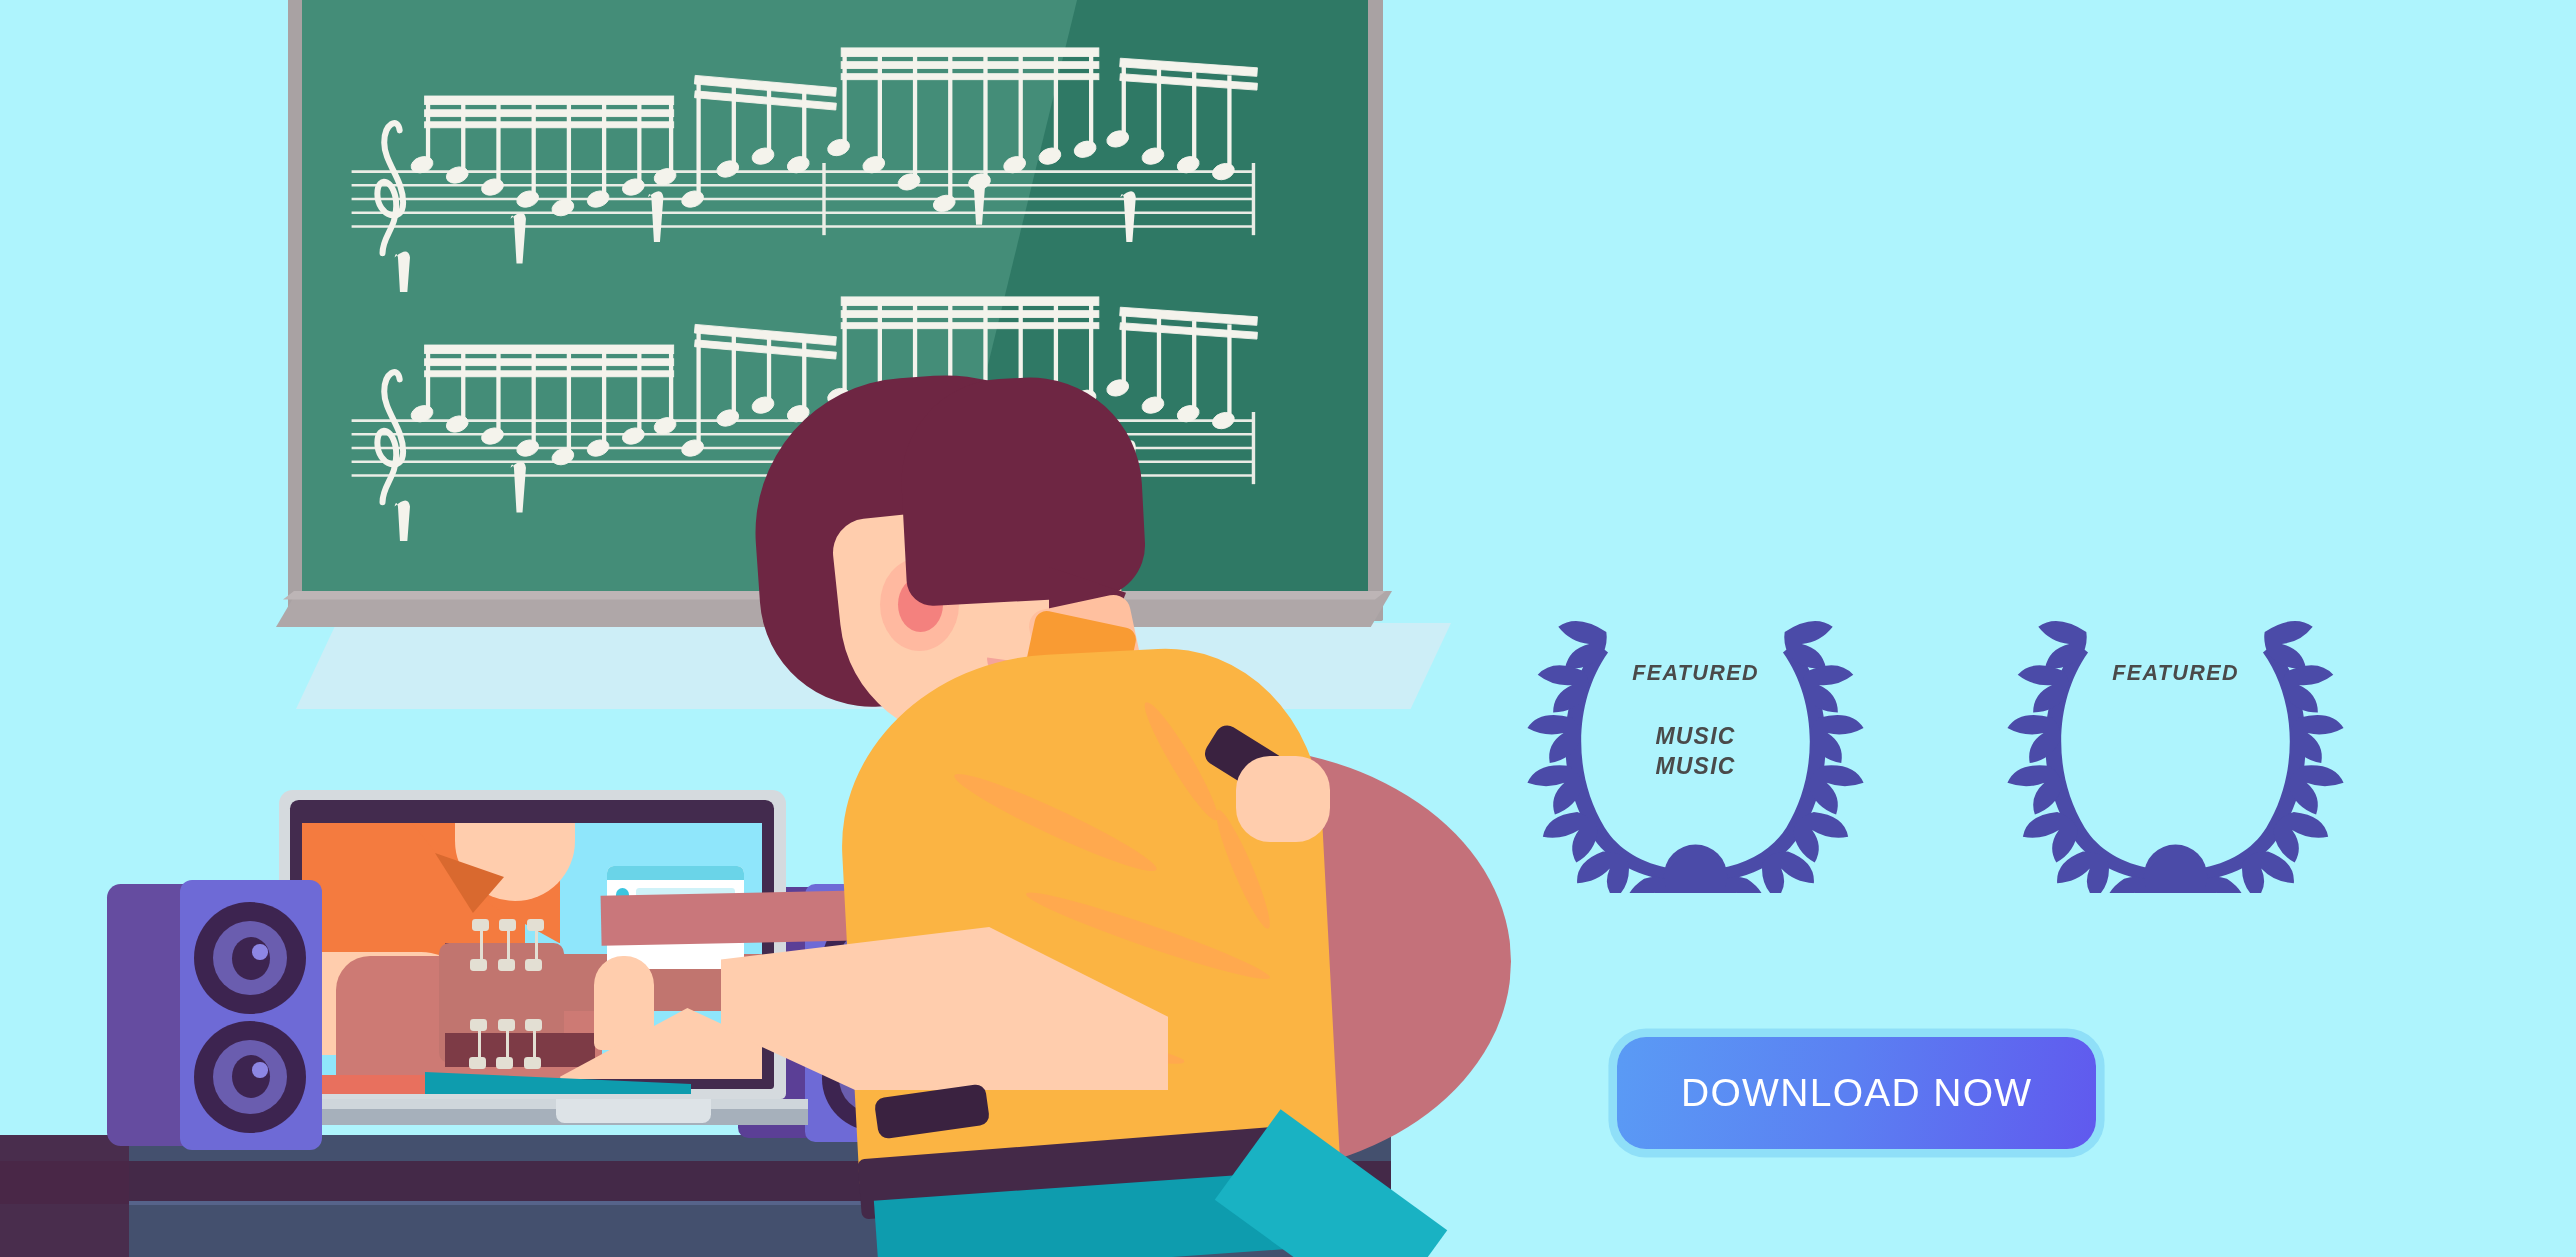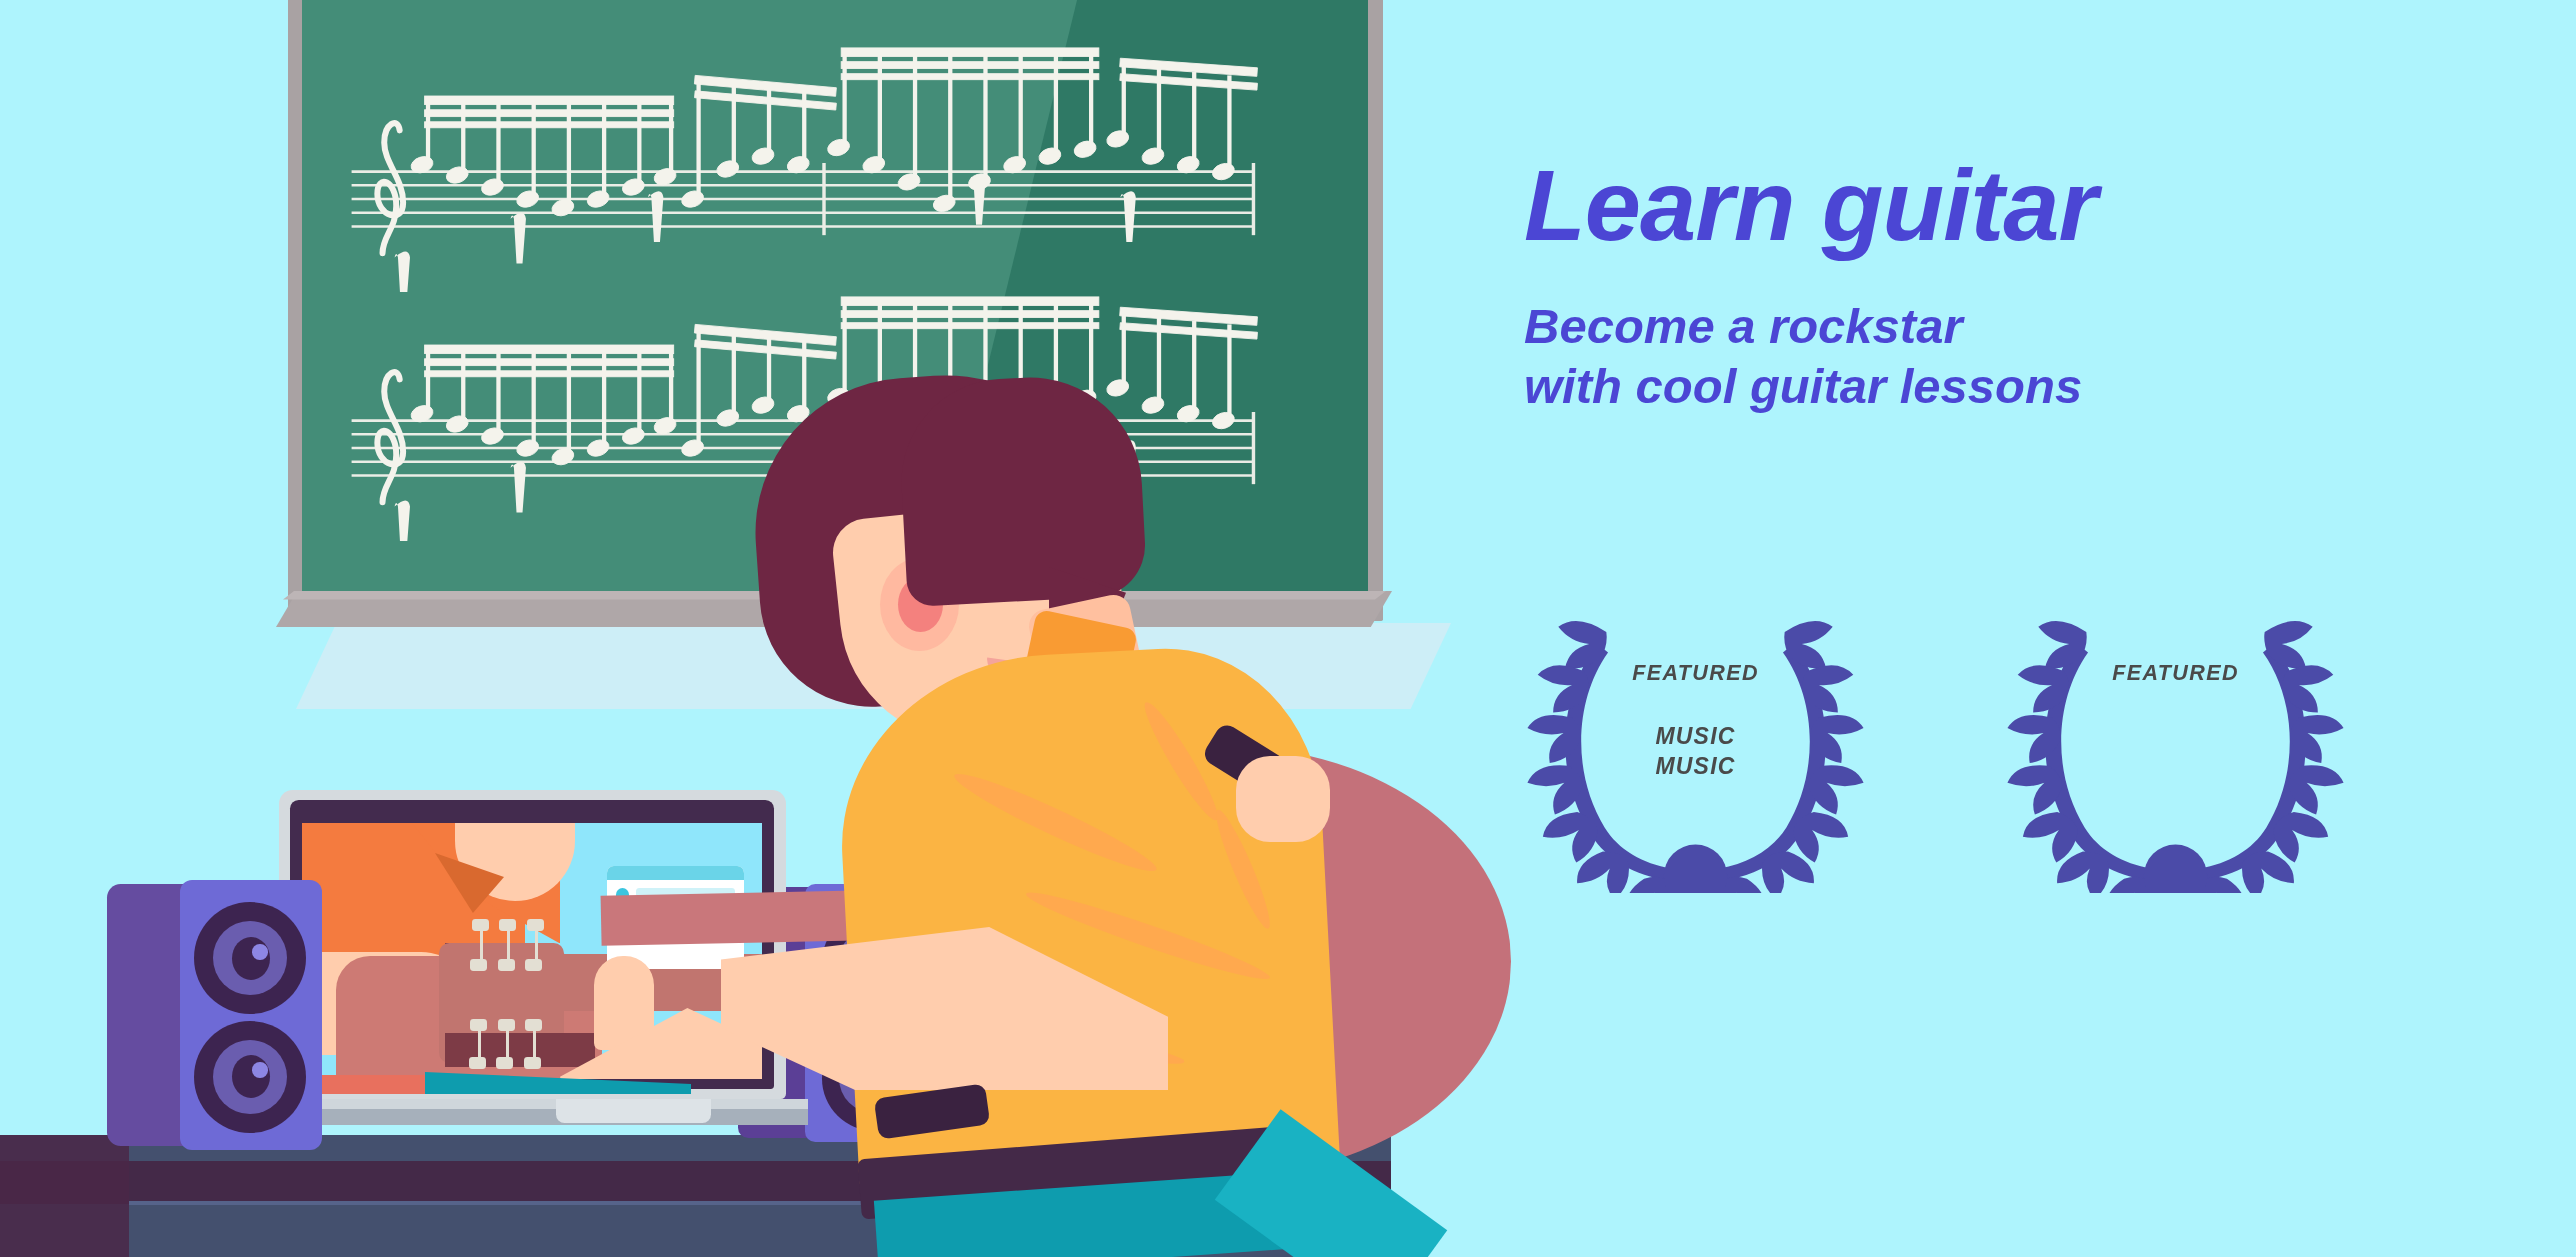--- a/index.html
+++ b/index.html
@@ -624,27 +624,20 @@
   </div>
 
   <div class="boy-hem"></div>
   <div class="boy-jeans"></div>
   <div class="boy-jeans-hi"></div>
   <div class="boy-arm"></div>
   <div class="boy-cuff-r"></div>
   <div class="boy-hand-r"></div>
   <div class="boy-cuff-l"></div>
 
-  <div class="copy">
-    <div class="headline">Learn guitar</div>
-    <div class="subhead">
-      <div>Become a rockstar</div>
-      <div>with cool guitar lessons</div>
-    </div>
-  </div>
 
   <div class="badges">
 
     <div class="badge">
       <svg width="343" height="301" viewBox="0 0 400 350">
         <g fill="#4B4BA8">
 
           <path d="M86 60 C40 120 34 210 78 282 C96 312 130 330 168 336 L172 322 C138 316 110 300 94 274 C56 212 58 126 98 70 Z"></path>
 
           <path d="M314 60 C360 120 366 210 322 282 C304 312 270 330 232 336 L228 322 C262 316 290 300 306 274 C344 212 342 126 302 70 Z"></path>
@@ -705,15 +698,18 @@
           </g>
           <circle cx="200" cy="331" r="37"></circle>
         </g>
       </svg>
       <div class="badge-text">
         <div class="badge-top">FEATURED</div>
       </div>
     </div>
   </div>
 
+  <div class="cta-wrap">
+    <button class="cta">DOWNLOAD NOW</button>
+  </div>
 
 </div>
 
 
 </body></html>

